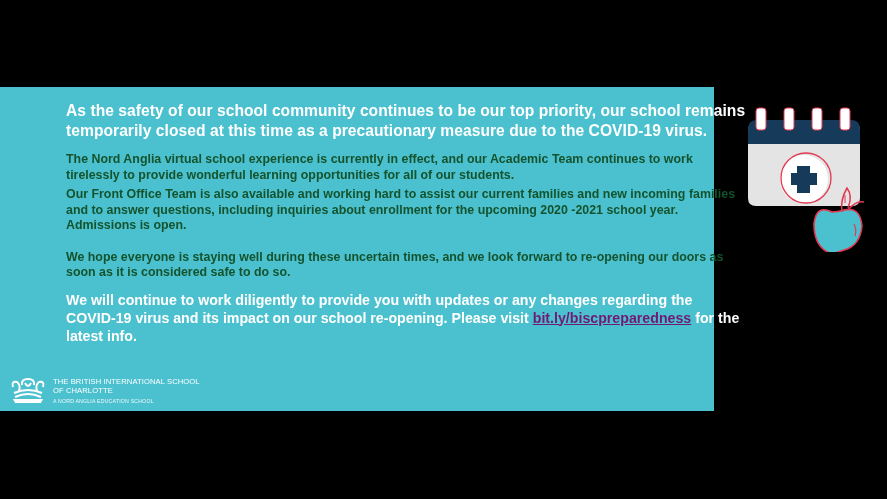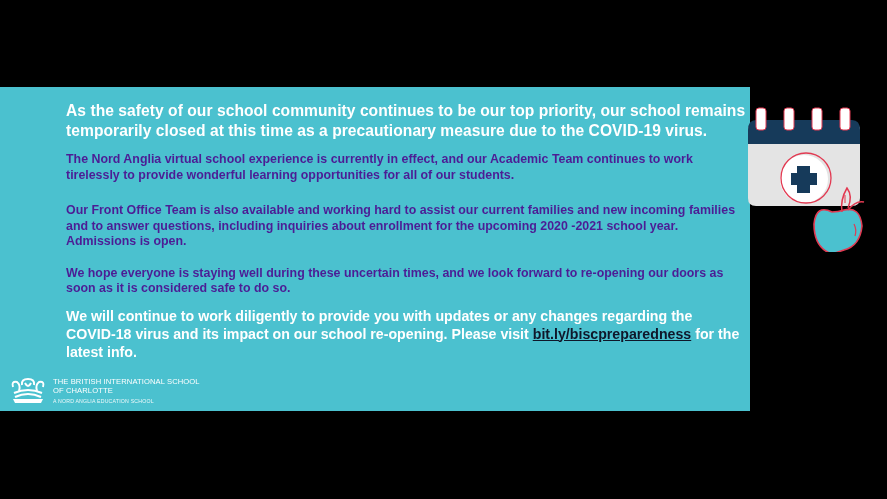--- a/index.html
+++ b/index.html
@@ -8,54 +8,53 @@
       background: #000000;
       position: relative;
       overflow: hidden;
       font-family: "Liberation Sans", "DejaVu Sans", sans-serif;
     }
     .panel {
       position: absolute;
       left: 0; top: 87px;
       width: 714px; height: 324px;
       background: #4bc1cf;
-      padding-left: 36px;
     }
     .content {
       position: absolute;
       left: 66px; top: 14px;
       width: 680px;
     }
     .headline {
       color: #ffffff;
       font-weight: bold;
       font-size: 15.6px;
       line-height: 20px;
       margin: 0;
       letter-spacing: 0.05px;
     }
     .body-p {
-      color: #4c1d95;
+      color: #14532d;
       font-weight: bold;
       font-size: 12.4px;
       line-height: 15.5px;
       margin: 0;
     }
     .p1 { margin-top: 11px; }
-    .p2 { margin-top: 20px; }
+    .p2 { margin-top: 4px; }
     .p3 { margin-top: 16px; }
     .closing {
       color: #ffffff;
       font-weight: bold;
       font-size: 14.2px;
       line-height: 18px;
       margin: 10px 0 0 0;
     }
     .closing a {
-      color: #0f172a;
+      color: #701a75;
       text-decoration: underline;
     }
     .illustration {
       position: absolute;
       left: 744px; top: 13px;
       width: 135px; height: 152px;
     }
     .logo {
       position: absolute;
       left: 9px; top: 288px;
@@ -76,21 +75,21 @@
 </head>
 <body>
 
 <div class="panel">
 
   <div class="content">
     <p class="headline">As the safety of our school community continues to be our top priority, our school remains temporarily closed at this time as a precautionary measure due to the COVID-19 virus.</p>
     <p class="body-p p1">The Nord Anglia virtual school experience is currently in effect, and our Academic Team continues to work tirelessly to provide wonderful learning opportunities for all of our students.</p>
     <p class="body-p p2">Our Front Office Team is also available and working hard to assist our current families and new incoming families and to answer questions, including inquiries about enrollment for the upcoming 2020 -2021 school year. Admissions is open.</p>
     <p class="body-p p3">We hope everyone is staying well during these uncertain times, and we look forward to re-opening our doors as soon as it is considered safe to do so.</p>
-    <p class="closing"><span>We will continue to work diligently to provide you with updates or any changes regarding the COVID-18 virus and its impact on our school re-opening. Please visit </span><a>bit.ly/biscpreparedness</a><span> for the latest info.</span></p>
+    <p class="closing"><span>We will continue to work diligently to provide you with updates or any changes regarding the COVID-19 virus and its impact on our school re-opening. Please visit </span><a>bit.ly/biscpreparedness</a><span> for the latest info.</span></p>
   </div>
 
   <div class="illustration">
     <svg width="135" height="152" viewBox="0 0 135 152">
 
       <path d="M4 30 Q4 24 10 24 L110 24 Q116 24 116 30 L116 98 Q116 106 108 106 L12 106 Q4 106 4 98 Z" fill="#e4e4e4"></path>
 
       <path d="M4 30 Q4 20 12 20 L108 20 Q116 20 116 30 L116 44 L4 44 Z" fill="#163a5a"></path>
 
       <rect x="12" y="8" width="10" height="22" rx="3" fill="#ffffff" stroke="#e23a52" stroke-width="1"></rect>

